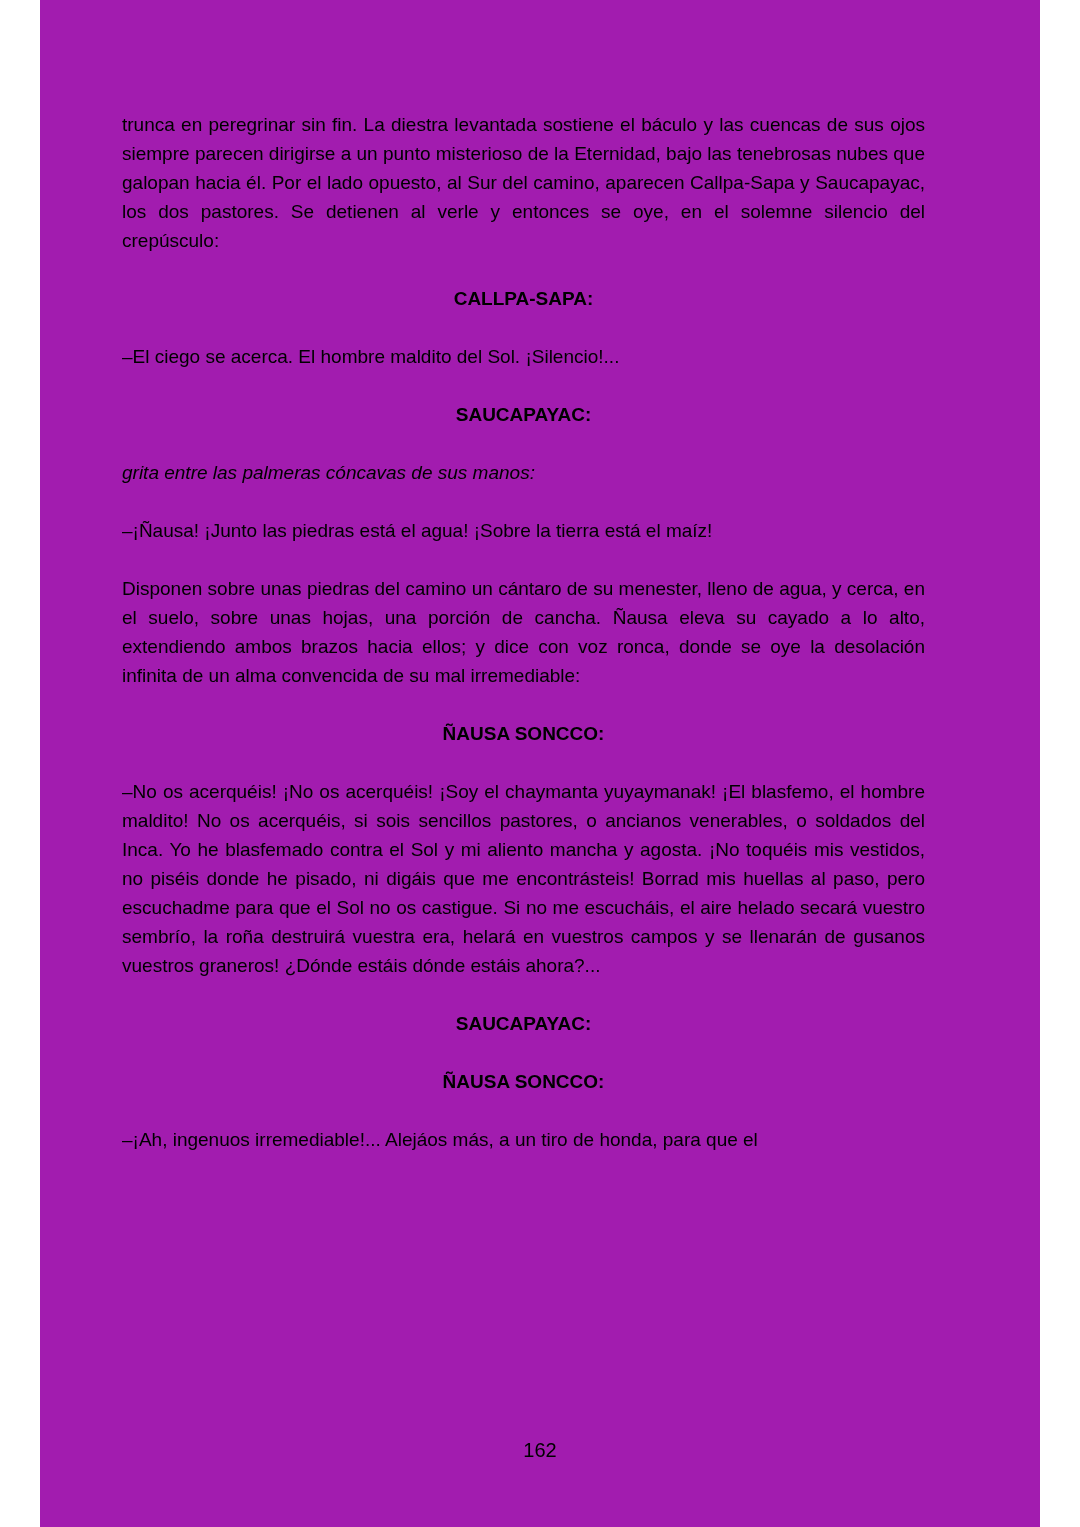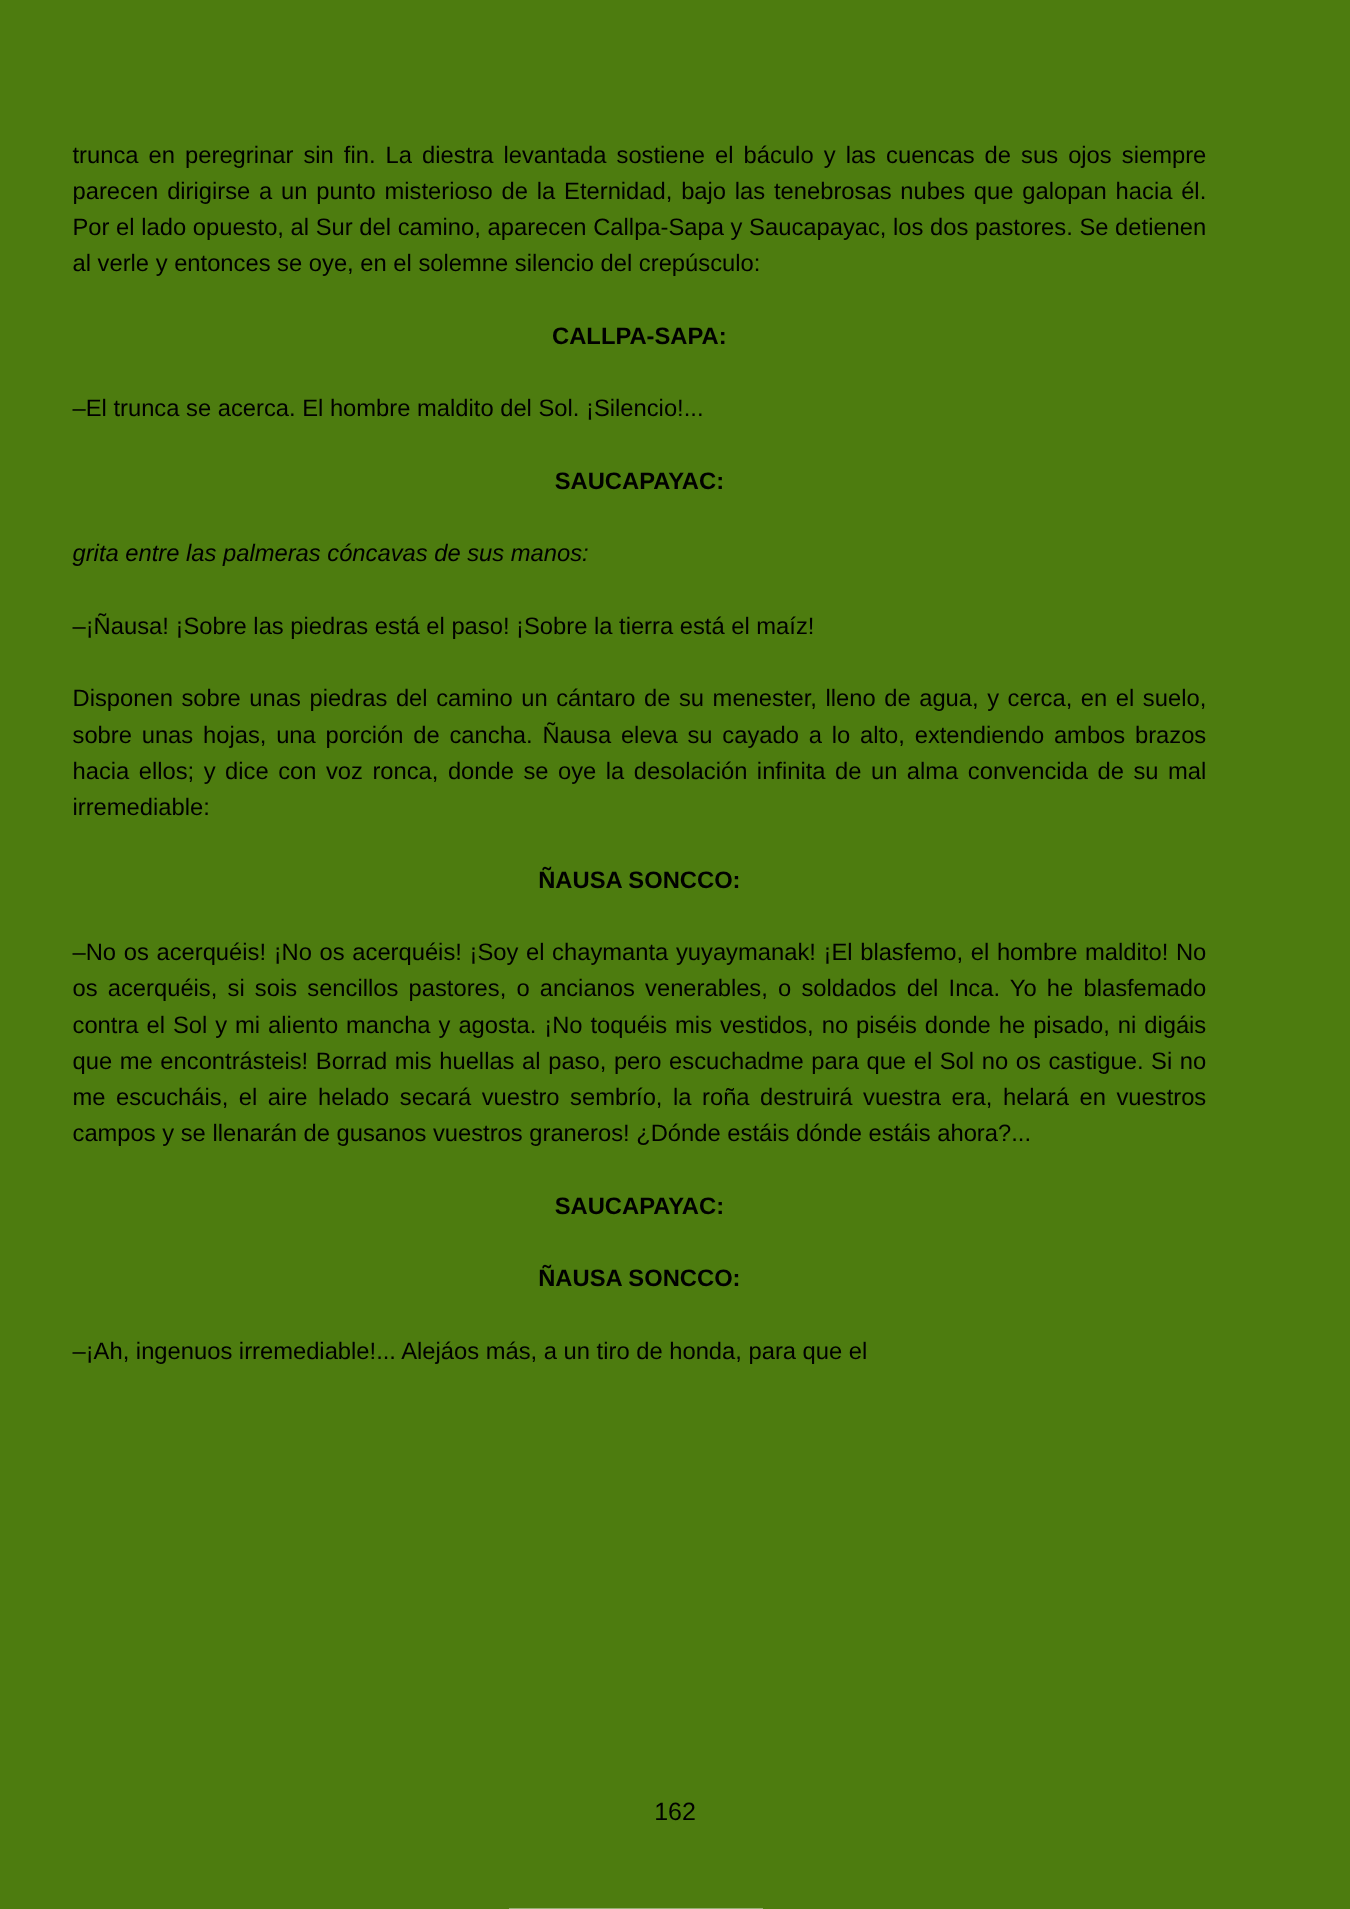--- a/index.html
+++ b/index.html
@@ -2,26 +2,26 @@
 <html><head>
 <meta charset="utf-8">
 <style>
   html, body {
     margin: 0;
     padding: 0;
     background: #ffffff;
   }
   .page {
     position: relative;
-    width: 1080px;
+    width: 1000px;
     height: 1527px;
     margin: 0 auto;
-    background: #4d7c0f;
+    background: #a21caf;
     box-sizing: border-box;
-    padding: 110px 115px 0 58px;
+    padding: 110px 115px 0 82px;
     font-family: "Liberation Sans", sans-serif;
     font-size: 19px;
     line-height: 29px;
     color: #000000;
     overflow: hidden;
   }
   .block {
     margin: 0 0 29px 0;
   }
   .paragraph {
@@ -53,27 +53,27 @@
 </style>
 </head>
 <body>
 
 <div class="page">
 
   <p class="block paragraph">trunca en peregrinar sin fin. La diestra levantada sostiene el báculo y las cuencas de sus ojos siempre parecen dirigirse a un punto misterioso de la Eternidad, bajo las tenebrosas nubes que galopan hacia él. Por el lado opuesto, al Sur del camino, aparecen Callpa-Sapa y Saucapayac, los dos pastores. Se detienen al verle y entonces se oye, en el solemne silencio del crepúsculo:</p>
 
   <p class="block speaker">CALLPA-SAPA:</p>
 
-  <p class="block dialogue">–El trunca se acerca. El hombre maldito del Sol. ¡Silencio!...</p>
+  <p class="block dialogue">–El ciego se acerca. El hombre maldito del Sol. ¡Silencio!...</p>
 
   <p class="block speaker">SAUCAPAYAC:</p>
 
   <p class="block stage">grita entre las palmeras cóncavas de sus manos:</p>
 
-  <p class="block dialogue">–¡Ñausa! ¡Sobre las piedras está el paso! ¡Sobre la tierra está el maíz!</p>
+  <p class="block dialogue">–¡Ñausa! ¡Junto las piedras está el agua! ¡Sobre la tierra está el maíz!</p>
 
   <p class="block paragraph">Disponen sobre unas piedras del camino un cántaro de su menester, lleno de agua, y cerca, en el suelo, sobre unas hojas, una porción de cancha. Ñausa eleva su cayado a lo alto, extendiendo ambos brazos hacia ellos; y dice con voz ronca, donde se oye la desolación infinita de un alma convencida de su mal irremediable:</p>
 
   <p class="block speaker">ÑAUSA SONCCO:</p>
 
   <p class="block dialogue">–No os acerquéis! ¡No os acerquéis! ¡Soy el chaymanta yuyaymanak! ¡El blasfemo, el hombre maldito! No os acerquéis, si sois sencillos pastores, o ancianos venerables, o soldados del Inca. Yo he blasfemado contra el Sol y mi aliento mancha y agosta. ¡No toquéis mis vestidos, no piséis donde he pisado, ni digáis que me encontrásteis! Borrad mis huellas al paso, pero escuchadme para que el Sol no os castigue. Si no me escucháis, el aire helado secará vuestro sembrío, la roña destruirá vuestra era, helará en vuestros campos y se llenarán de gusanos vuestros graneros! ¿Dónde estáis dónde estáis ahora?...</p>
 
   <p class="block speaker">SAUCAPAYAC:</p>
 
 

